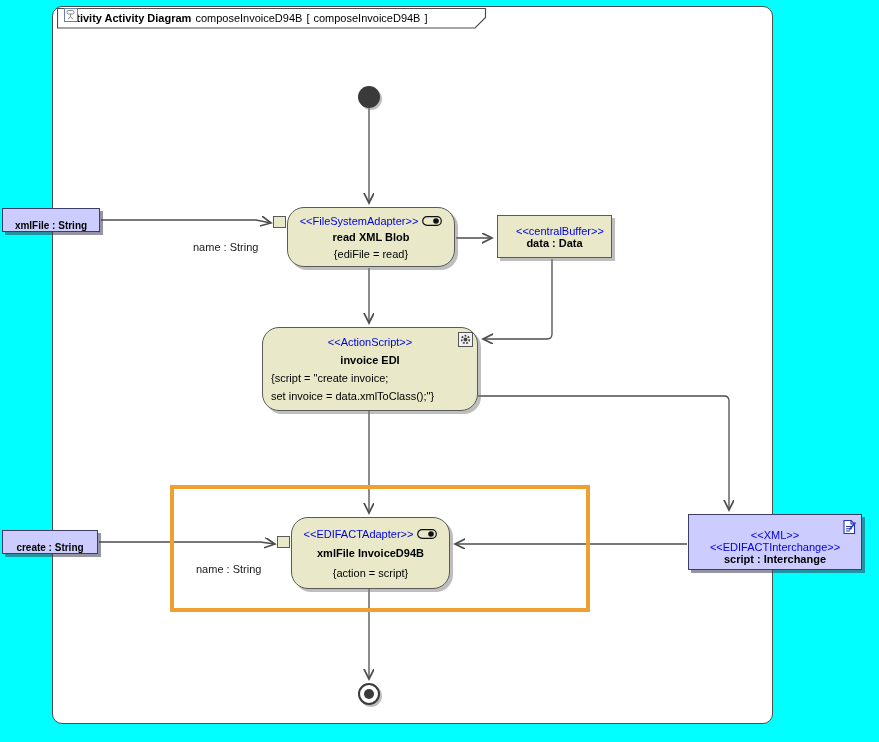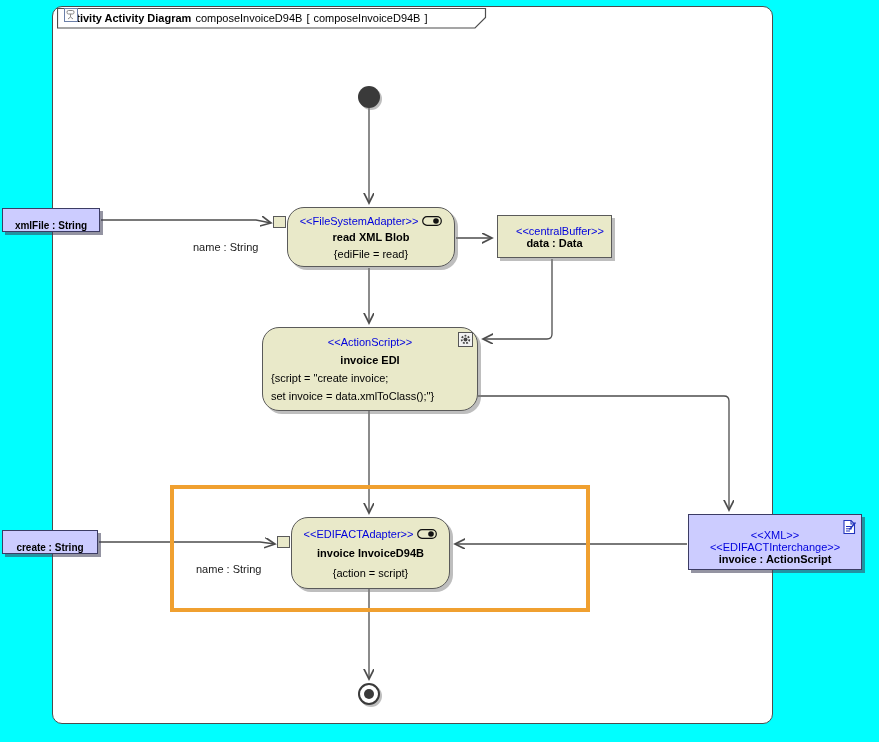--- a/index.html
+++ b/index.html
@@ -132,34 +132,34 @@
   </div>
 
   <div class="action" style="left:291px;top:517px;width:159px;height:72px;">
     <div class="stereo-row">
       <span class="stereo">&lt;&lt;EDIFACTAdapter&gt;&gt;</span>
       <svg width="20" height="10">
         <rect x="0.7" y="0.7" width="18.6" height="8.6" rx="4.3" fill="none" stroke="#111" stroke-width="1.2"></rect>
         <ellipse cx="14" cy="5" rx="2.8" ry="2.8" fill="#111"></ellipse>
       </svg>
     </div>
-    <div class="nname">invoice InvoiceD94B</div>
+    <div class="nname">xmlFile InvoiceD94B</div>
     <div>{action = script}</div>
   </div>
   <div class="pin" style="left:277px;top:536px;"></div>
   <div class="flow-label" style="left:196px;top:527px;">name : String</div>
 
   <div class="param" style="left:2px;top:530px;width:96px;height:24px;">
     <span>create : String</span>
   </div>
 
   <div class="lavnode" style="left:688px;top:514px;width:174px;height:56px;">
     <div class="stereo">&lt;&lt;XML&gt;&gt;</div>
     <div class="stereo">&lt;&lt;EDIFACTInterchange&gt;&gt;</div>
-    <div class="nname">invoice : ActionScript</div>
+    <div class="nname">script : Interchange</div>
     <div class="corner-icon">
       <svg width="15" height="16">
         <path d="M2,1.5 H9 L12.5,5 V14.5 H2 Z" fill="#fff" stroke="#2233bb" stroke-width="1.1"></path>
         <path d="M9,1.5 V5 H12.5" fill="none" stroke="#2233bb" stroke-width="1.1"></path>
         <path d="M4,7.5 H10 M4,9.8 H10 M4,12 H8" stroke="#2233bb" stroke-width="1"></path>
         <path d="M7.5,10.5 L13.5,3.5" stroke="#2233bb" stroke-width="1.4"></path>
       </svg>
     </div>
   </div>
 

